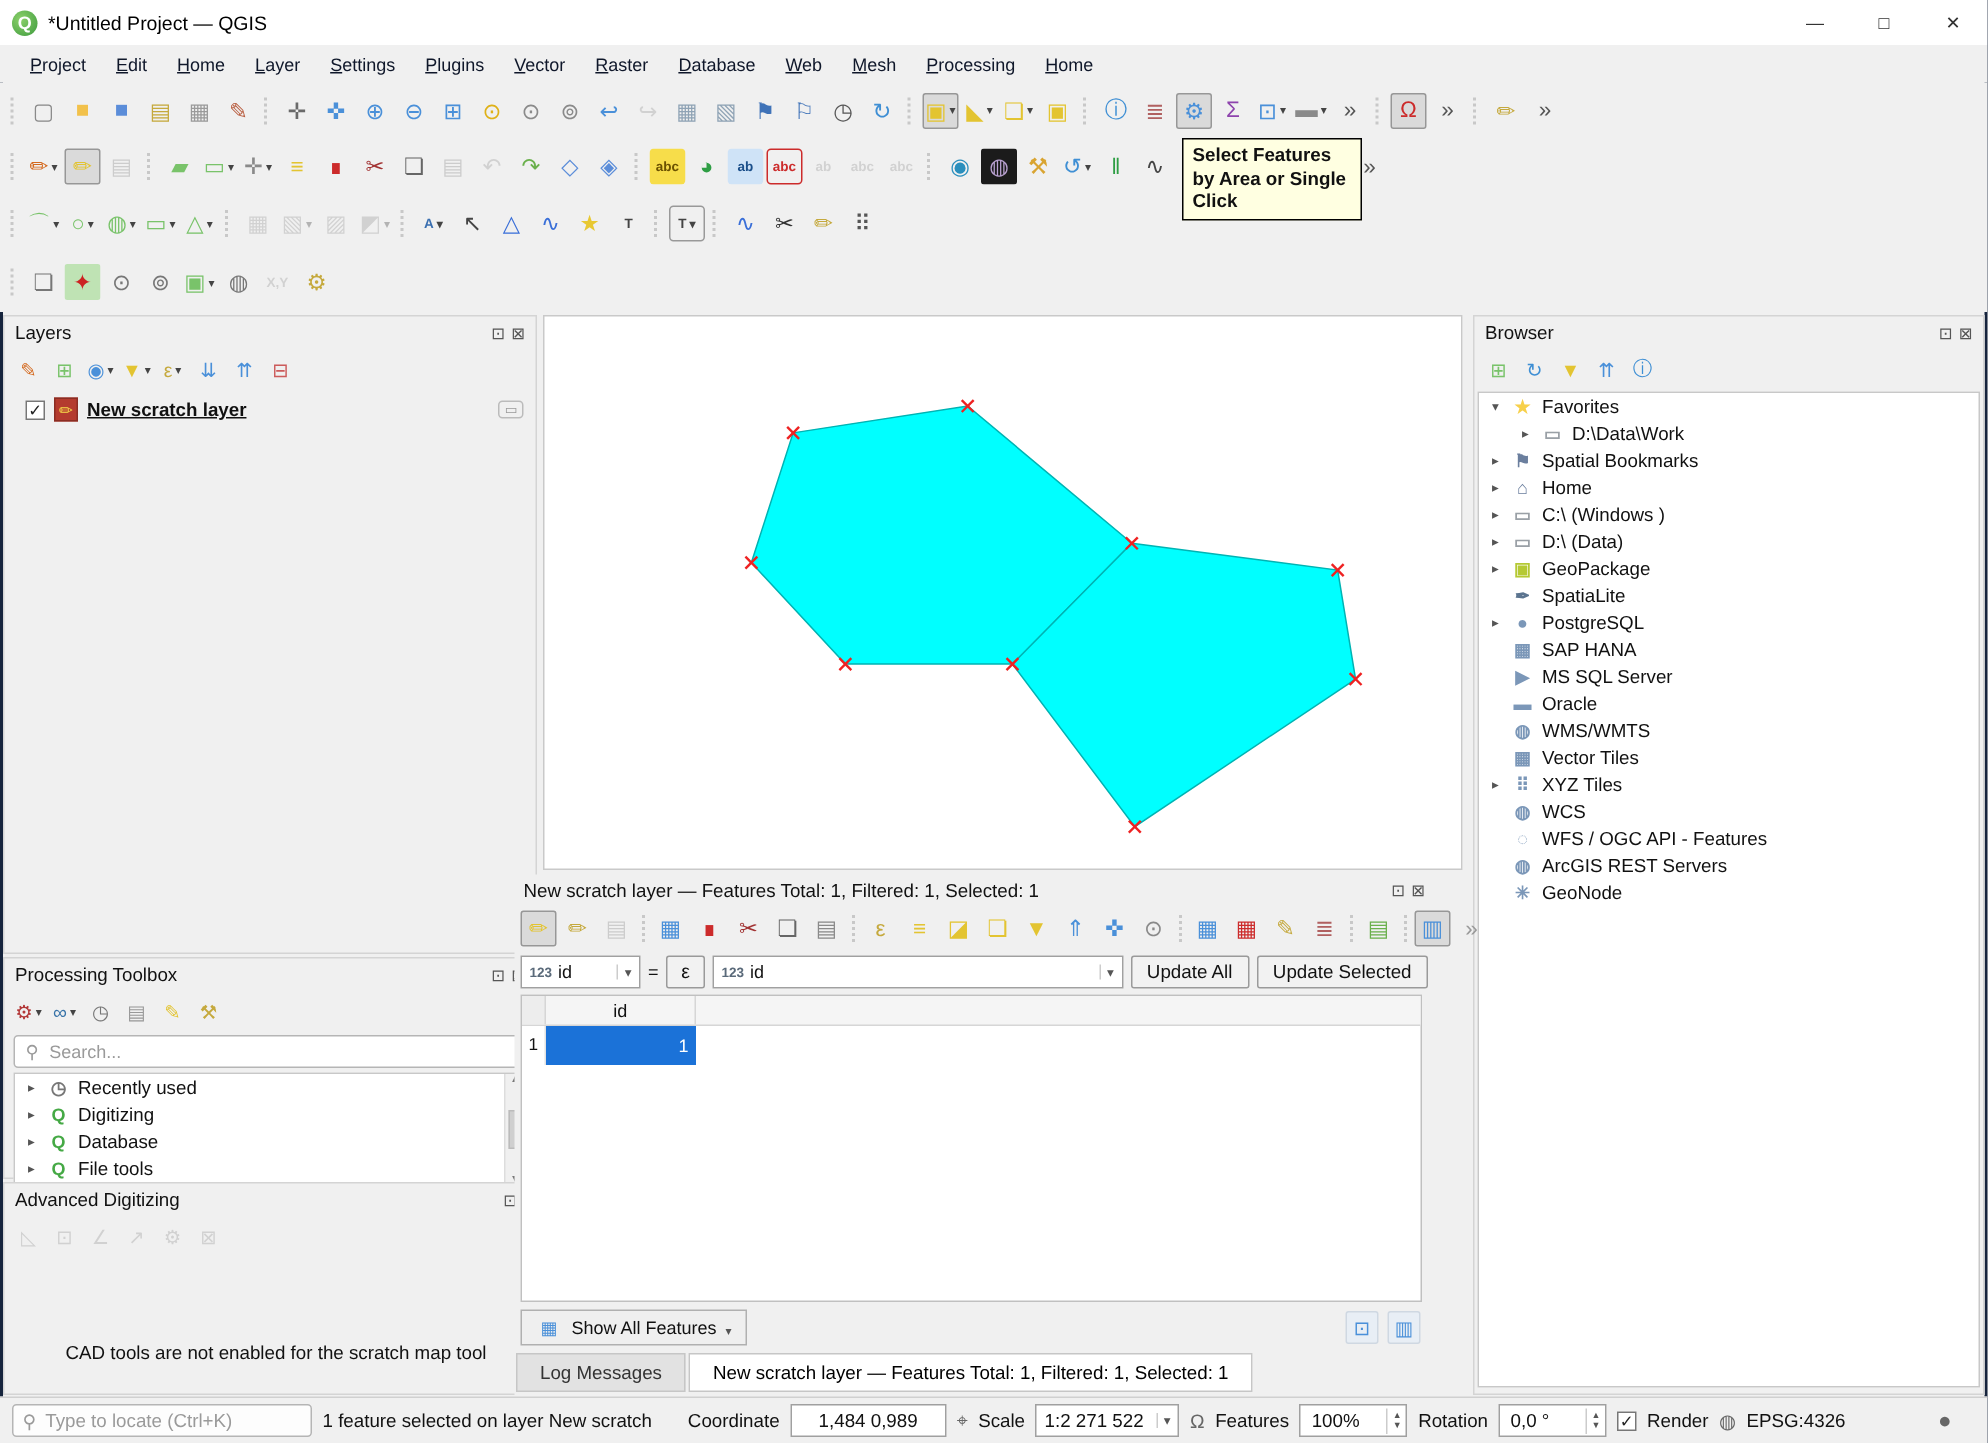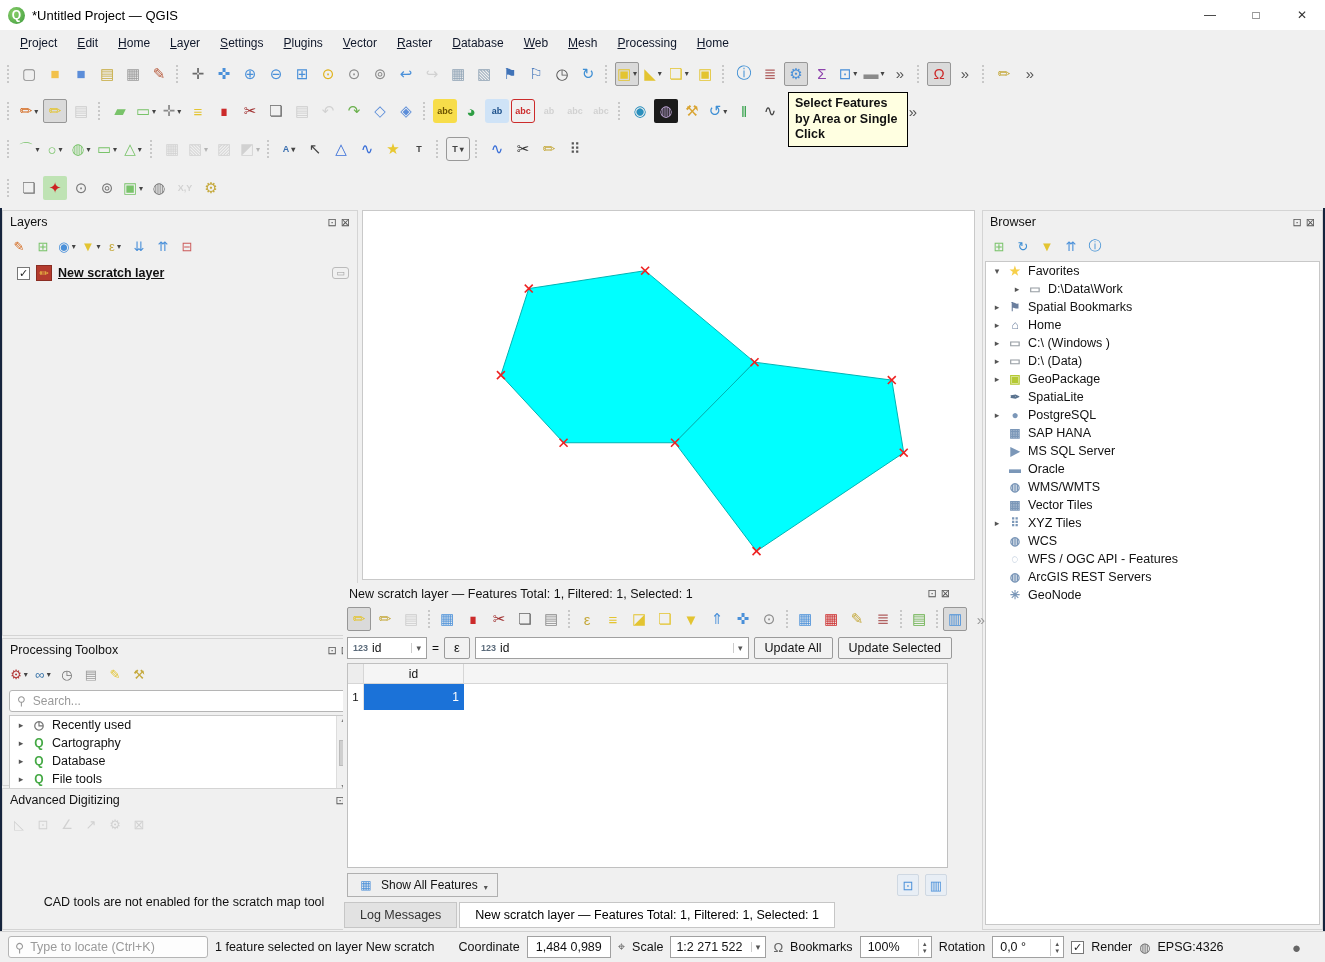--- a/index.html
+++ b/index.html
@@ -112,21 +112,21 @@
   #attr-tabs{position:absolute;left:0;bottom:1px;height:27px;display:flex;align-items:flex-start;gap:2px;padding-left:1px}
   .tab{padding:5px 15px;background:#e2e2e2;border:1px solid #c6c6c6;font-size:12.5px;color:#333;white-space:nowrap}
   .tab.active{background:#fff;color:#000}
 
   
   #statusbar{left:0;top:931px;width:1325px;height:31px;background:#f0f0f0;border-top:1px solid #d0d0d0;
              display:flex;align-items:center;padding:0 8px;gap:7px;font-size:12.5px}
   #locate-box{width:200px;height:22px;border:1px solid #b5b5b5;border-radius:3px;background:#fdfdfd;
               display:flex;align-items:center;gap:6px;padding:0 6px;color:#9a9a9a}
   .sb-label{color:#111}
-  .sb-box{height:22px;background:#fff;border:1px solid #a0a0a0;display:flex;align-items:center;padding:0 8px}
+  .sb-box{height:22px;background:#fff;border:1px solid #a0a0a0;display:flex;align-items:center;padding:0 18px}
   .spin{height:22px;background:#fff;border:1px solid #a0a0a0;display:flex;align-items:center}
   .spin .val{padding:0 7px}
   .spin .arrows{display:flex;flex-direction:column;border-left:1px solid #ccc;font-size:6px;line-height:6px;
                 color:#555;padding:2px 3px;gap:1px}
   .sb-icon{color:#666;font-size:13px}
   .gap{width:10px}
 </style>
 </head>
 <body>
 
@@ -355,21 +355,21 @@
 
         <div class="tree-item">
           <span class="exp">▸</span>
           <span class="t-icon" style="color: rgb(119, 119, 119);">◷</span>
           <span class="t-label">Recently used</span>
         </div>
 
         <div class="tree-item">
           <span class="exp">▸</span>
           <span class="t-icon" style="color: rgb(69, 169, 69);">Q</span>
-          <span class="t-label">Cartography</span>
+          <span class="t-label">Digitizing</span>
         </div>
 
         <div class="tree-item">
           <span class="exp">▸</span>
           <span class="t-icon" style="color: rgb(69, 169, 69);">Q</span>
           <span class="t-label">Database</span>
         </div>
 
         <div class="tree-item">
           <span class="exp">▸</span>
@@ -658,21 +658,21 @@
   <span class="gap"></span>
   <span class="sb-label">Coordinate</span>
   <span class="sb-box">1,484 0,989</span>
   <span class="sb-icon">⌖</span>
   <span class="sb-label">Scale</span>
   <div class="combo" style="width:96px">
     <span>1:2 271 522</span>
     <span class="caret">▾</span>
   </div>
   <span class="sb-icon">Ω</span>
-  <span class="sb-label">Bookmarks</span>
+  <span class="sb-label">Features</span>
   <div class="spin" style="width:72px">
     <span class="val" style="flex:1">100%</span>
     <span class="arrows">
         <span>▲</span>
         <span>▼</span>
       </span>
   </div>
   <span class="sb-label">Rotation</span>
   <div class="spin" style="width:72px">
     <span class="val" style="flex:1">0,0 °</span>

